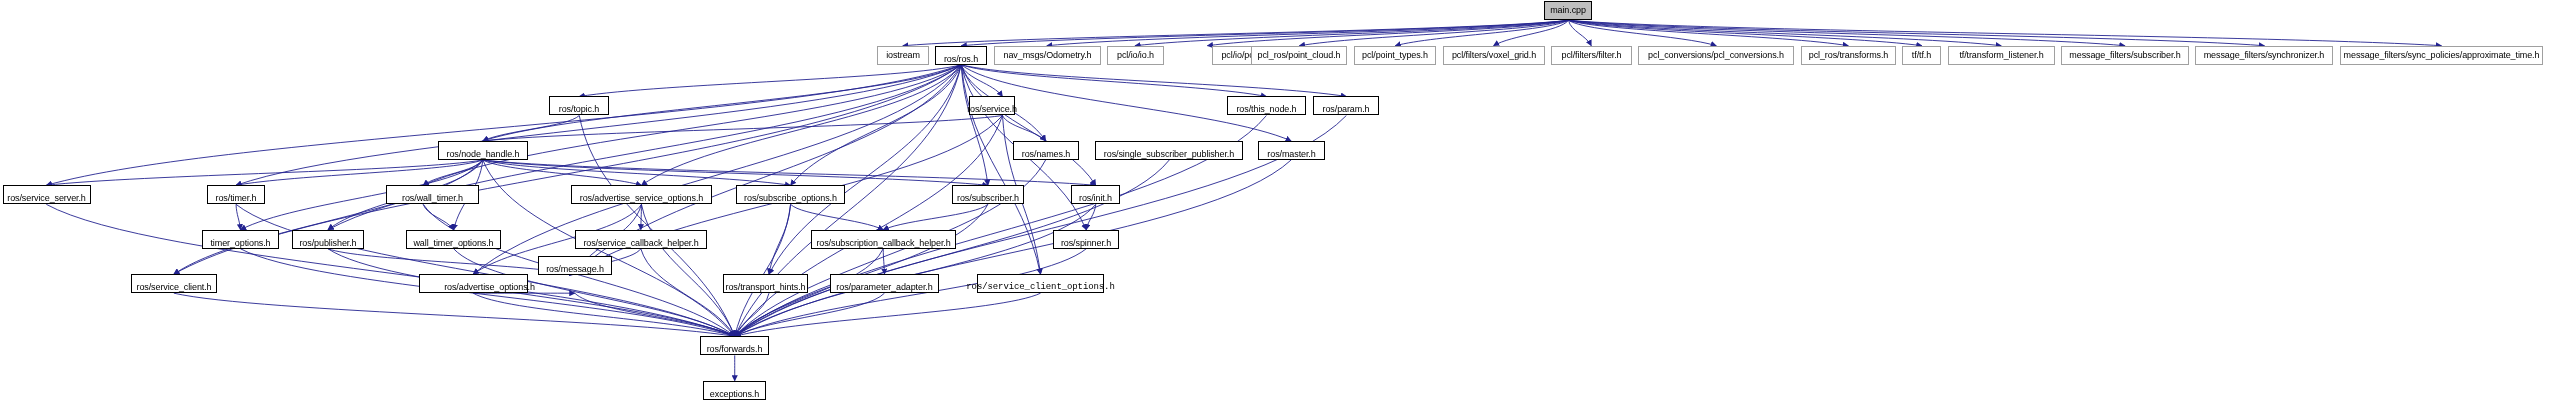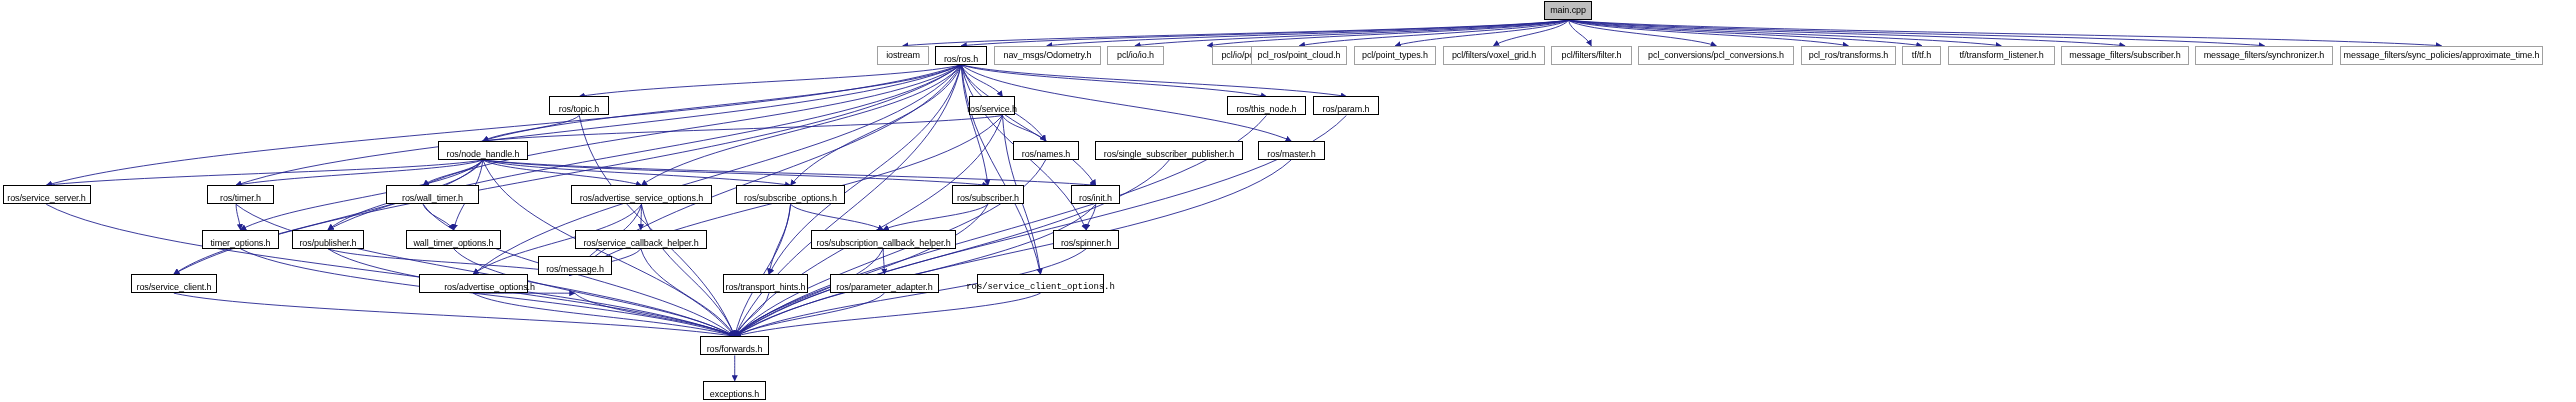--- a/index.html
+++ b/index.html
@@ -231,21 +231,21 @@
     </div>
     <div class="node dark" style="left: 1095px; top: 141px; width: 148px;">
       <span class="node-label">ros/single_subscriber_publisher.h</span>
     </div>
     <div class="node dark" style="left: 1258px; top: 141px; width: 67px;">
       <span class="node-label">ros/master.h</span>
     </div>
     <div class="node dark" style="left: 2.5px; top: 185px; width: 88px;">
       <span class="node-label">ros/service_server.h</span>
     </div>
-    <div class="node dark" style="left: 207px; top: 185px; width: 67px;">
+    <div class="node dark" style="left: 207px; top: 185px; width: 58px;">
       <span class="node-label">ros/timer.h</span>
     </div>
     <div class="node dark" style="left: 386px; top: 185px; width: 93px;">
       <span class="node-label">ros/wall_timer.h</span>
     </div>
     <div class="node dark" style="left: 571px; top: 185px; width: 141px;">
       <span class="node-label">ros/advertise_service_options.h</span>
     </div>
     <div class="node dark" style="left: 736px; top: 185px; width: 109px;">
       <span class="node-label">ros/subscribe_options.h</span>

